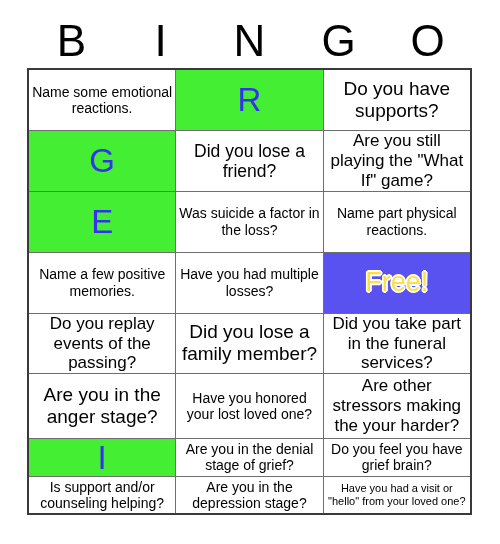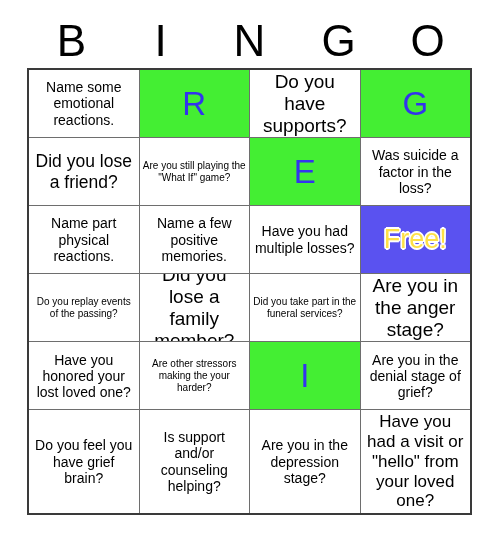--- a/index.html
+++ b/index.html
@@ -41,21 +41,21 @@
   }
 
   
   #grid {
     position: absolute;
     left: 27px;
     top: 68px;
     width: 445px;
     height: 447px;
     display: grid;
-    grid-template-columns: repeat(4, 1fr);
+    grid-template-columns: repeat(3, 1fr);
     grid-template-rows: repeat(5, 1fr);
     border-top: 2px solid #3a3a3a;
     border-left: 2px solid #3a3a3a;
     box-sizing: border-box;
     background: #6e6e6e;
     gap: 1px;
     border-right: 2px solid #3a3a3a;
     border-bottom: 2px solid #3a3a3a;
   }
   .cell {
@@ -73,22 +73,22 @@
     display: block;
     width: 100%;
     color: #000000;
     line-height: 1.16;
   }
 
   
   .sz-xl .txt { font-size: 17.5px; }
   .sz-lg .txt { font-size: 19px; }
   .sz-md .txt { font-size: 14px; }
-  .sz-sm .txt { font-size: 10px; }
-  .sz-xs .txt { font-size: 17px; }
+  .sz-sm .txt { font-size: 17px; }
+  .sz-xs .txt { font-size: 11px; }
 
   
   .cell.marked {
     background: #44ee33;
   }
   .cell.marked .txt {
     color: #3333ee;
     font-size: 33px;
     line-height: 1;
   }

